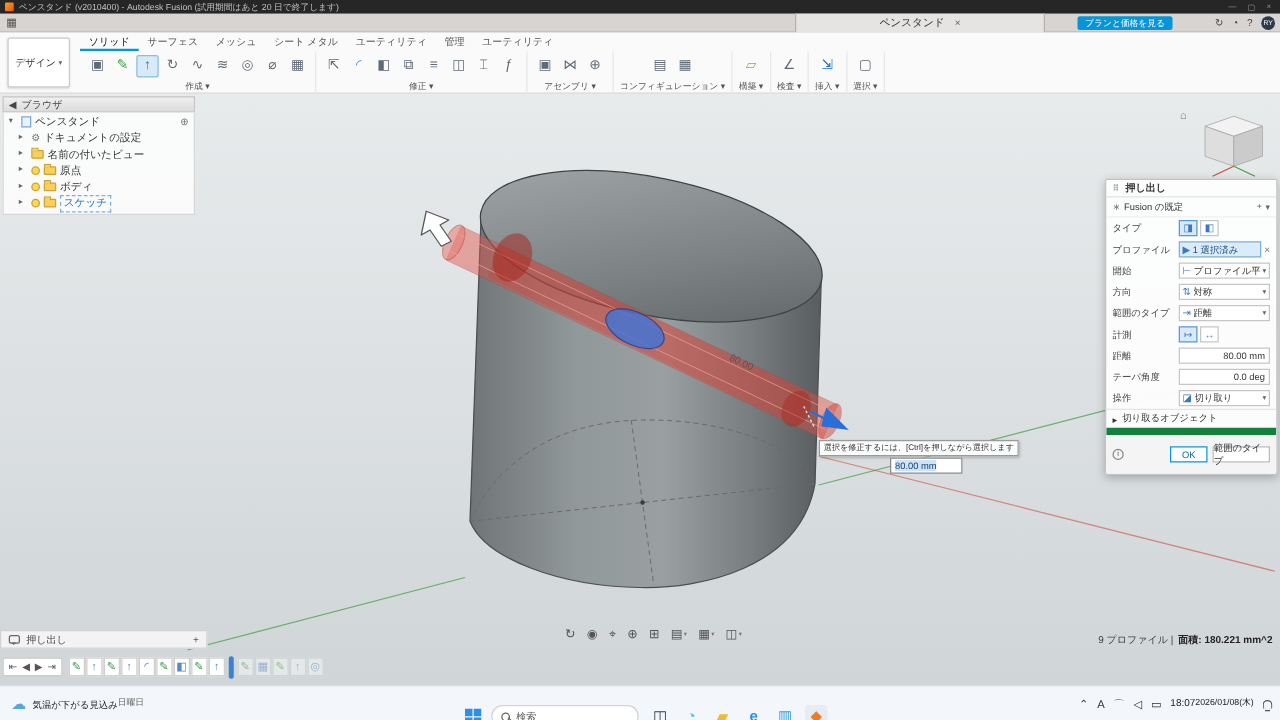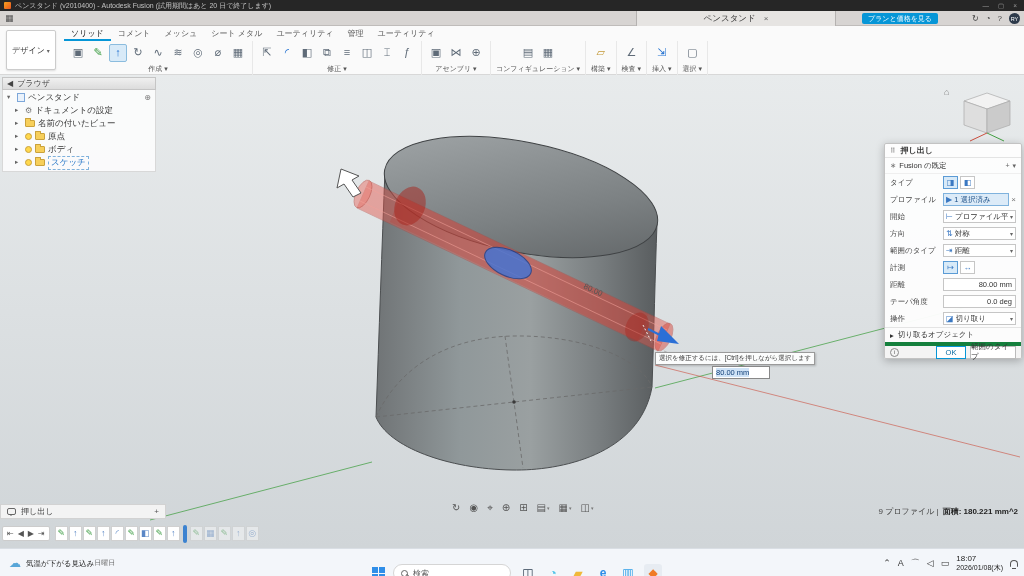--- a/index.html
+++ b/index.html
@@ -79,21 +79,21 @@
   .dselect{flex:1;height:13px;border:1px solid #c6c6c6;background:#fff;display:flex;align-items:center;gap:2px;padding:0 2px;min-width:0}
   .sic{color:#3a78c2;font-size:8px;line-height:1}
   .sval{flex:1;white-space:nowrap;overflow:hidden}
   .scaret{color:#666;font-size:6px}
   .dinput{flex:1;height:13px;border:1px solid #c6c6c6;background:#fff;display:flex;align-items:center;justify-content:flex-end;padding:0 3px;white-space:nowrap}
   .dbtn{width:15px;height:13px;border:1px solid #c6c6c6;background:#fff;display:flex;align-items:center;justify-content:center;font-size:8px;color:#3a78c2;line-height:1}
   .dbtn.active{background:#d8eaf8;border-color:#5b9bd5}
   .dprofile{flex:1;height:13px;background:#dcebf8;border:1px solid #7fb2dd;display:flex;align-items:center;gap:2px;padding:0 2px;color:#1c4f86;white-space:nowrap;overflow:hidden}
   .dx{color:#777;font-size:8px}
   .dsection{height:15px;display:flex;align-items:center;gap:4px;padding:0 5px;border-top:1px solid #e4e4e4}
-  .dfoot{height:16px;display:flex;align-items:center;gap:4px;padding:0 5px;border-top:4px solid #15803d;background:#f4f4f4;border-radius:0 0 2px 2px}
+  .dfoot{height:37px;display:flex;align-items:center;gap:4px;padding:0 5px;border-top:6px solid #15803d;background:#f4f4f4;border-radius:0 0 2px 2px}
   .dinfo{width:9px;height:9px;border:1px solid #888;border-radius:50%;font-size:6px;display:flex;align-items:center;justify-content:center;color:#555}
   .dok{margin-left:auto;width:30px;height:13px;border:1px solid #0696d7;background:#fff;display:flex;align-items:center;justify-content:center;color:#0a6aa1}
   .dcancel{width:46px;height:13px;border:1px solid #bbb;background:#fff;display:flex;align-items:center;justify-content:center}
 
   
   .commentbar{position:absolute;left:0;top:504px;width:166px;height:15px;background:#f3f3f3;border:1px solid #d2d2d2;display:flex;align-items:center;gap:5px;padding:0 6px;font-size:8px;color:#444;z-index:4}
   .cbubble{width:9px;height:7px;border:1px solid #666;border-radius:2px;position:relative;flex:none}
   .cbubble::after{content:"";position:absolute;left:1px;bottom:-4px;border:2px solid transparent;border-top-color:#666}
   .cplus{margin-left:auto;color:#555}
   .navbar{position:absolute;left:452px;top:503px;display:flex;gap:9px;align-items:center;z-index:4;color:#555;font-size:10px}
@@ -119,21 +119,21 @@
   .startbtn{display:grid;grid-template-columns:6px 6px;grid-template-rows:6px 6px;gap:1px}
   .startbtn i{background:#2f8ee8;display:block}
   .searchpill{width:118px;height:18px;border-radius:9px;background:#fff;border:1px solid #d5d5d5;display:flex;align-items:center;gap:5px;padding:0 7px;font-size:8px;color:#555}
   .mag{width:7px;height:7px;border:1px solid #666;border-radius:50%;position:relative;flex:none}
   .mag::after{content:"";position:absolute;width:4px;height:1px;background:#666;transform:rotate(45deg);right:-3px;bottom:0}
   .tapp{width:18px;height:18px;display:flex;align-items:center;justify-content:center;font-size:12px;position:relative;line-height:1}
   .tapp.active{background:#e7ecf2;border-radius:3px}
   .tapp.active::after{content:"";position:absolute;bottom:-4px;left:5px;width:8px;height:2px;border-radius:1px;background:#8a8a8a}
   .tray{position:absolute;right:6px;top:0;height:28px;display:flex;align-items:center;gap:7px}
   .trico{font-size:9px;color:#333;line-height:1}
-  .clock{display:flex;flex-direction:column;align-items:flex-start;line-height:1.25}
+  .clock{display:flex;flex-direction:row;align-items:flex-end;line-height:1.25}
   .ctime{font-size:8px;color:#222}
   .cdate{font-size:7px;color:#222;white-space:nowrap}
   .bellshape{width:8px;height:7px;border:1px solid #555;border-radius:4px 4px 1px 1px;border-bottom:none;position:relative}
   .bellshape::after{content:"";position:absolute;left:1px;bottom:-2px;width:4px;height:1px;background:#555}
 </style>
 </head>
 <body>
 
 <div class="titlebar">
   <span class="tlogo"></span>
@@ -160,21 +160,21 @@
   </div>
 </div>
 
 <div class="ribbon">
   <div class="ws-btn">
     <span>デザイン</span>
     <span class="ws-caret">▾</span>
   </div>
   <div class="rtabs">
       <span class="rtab active">ソリッド</span>
-      <span class="rtab">コメント</span>
+      <span class="rtab">サーフェス</span>
       <span class="rtab">メッシュ</span>
       <span class="rtab">シート メタル</span>
       <span class="rtab">ユーティリティ</span>
       <span class="rtab">管理</span>
       <span class="rtab">ユーティリティ</span>
     </div>
   <div class="ribbon-groups">
       <div class="rgroup">
         <div class="ricons">
           <span class="ricon" style="color: rgb(95, 107, 120);">▣</span>

